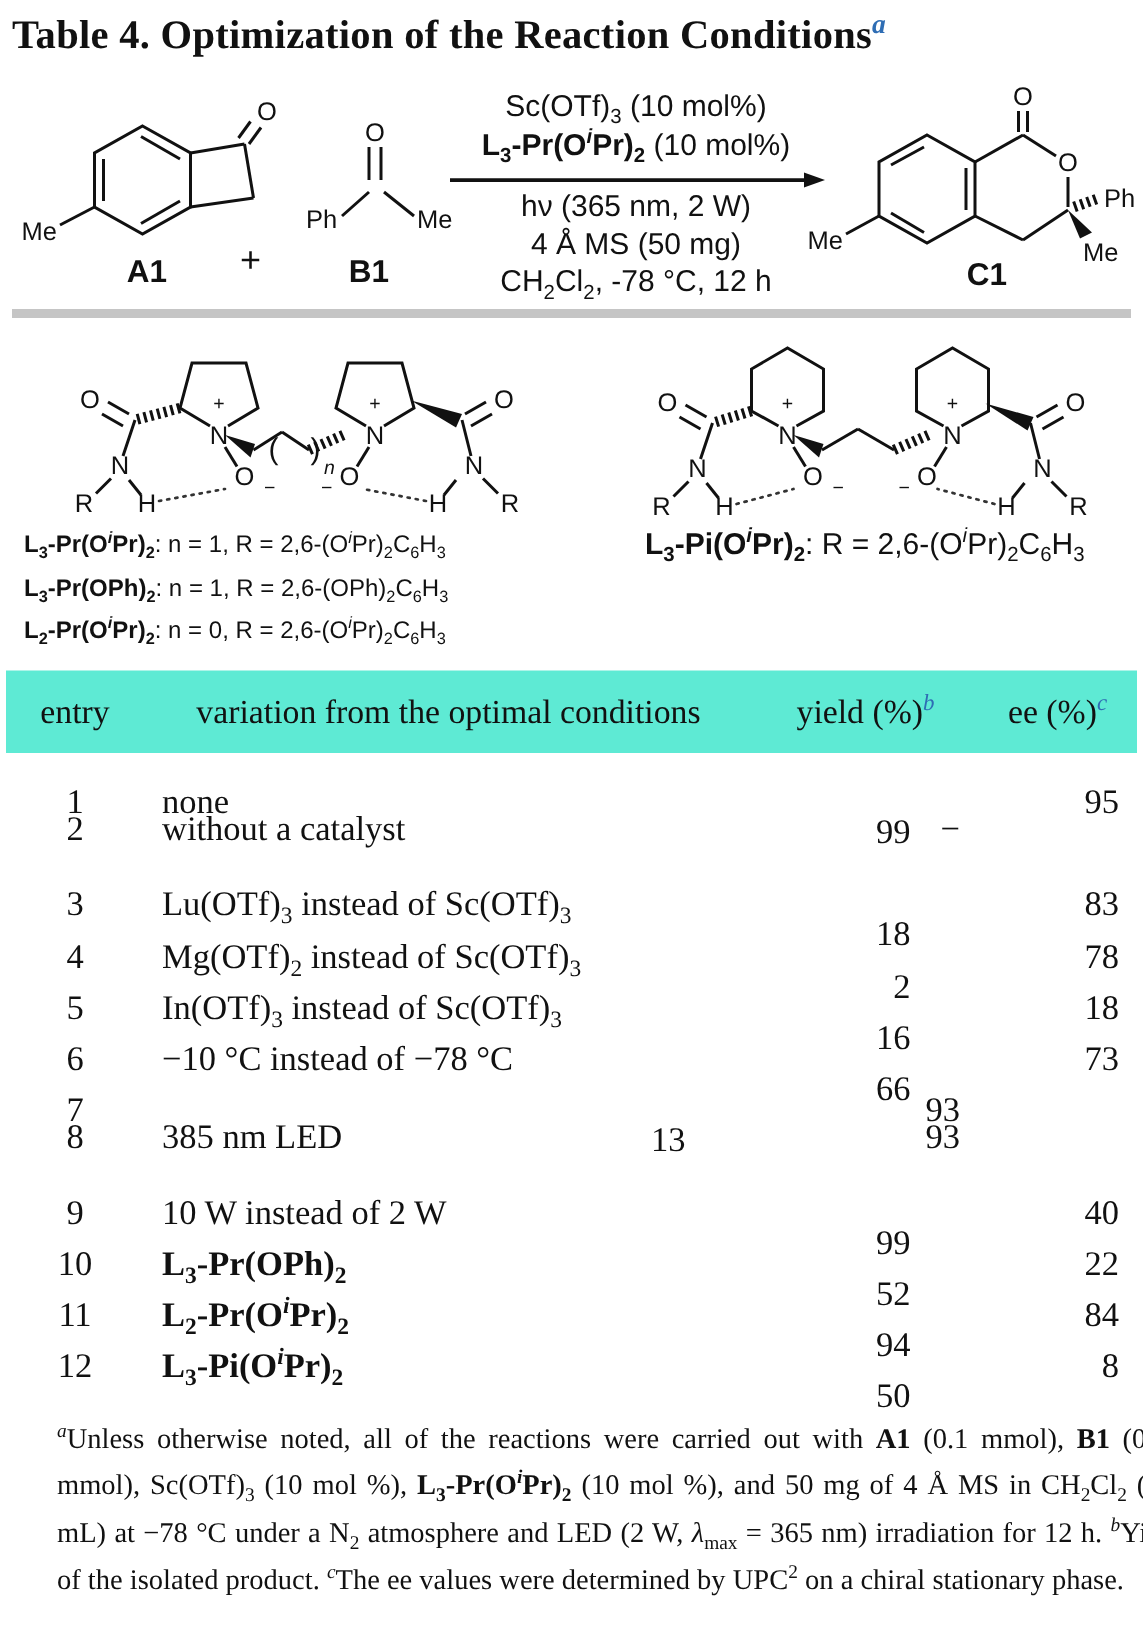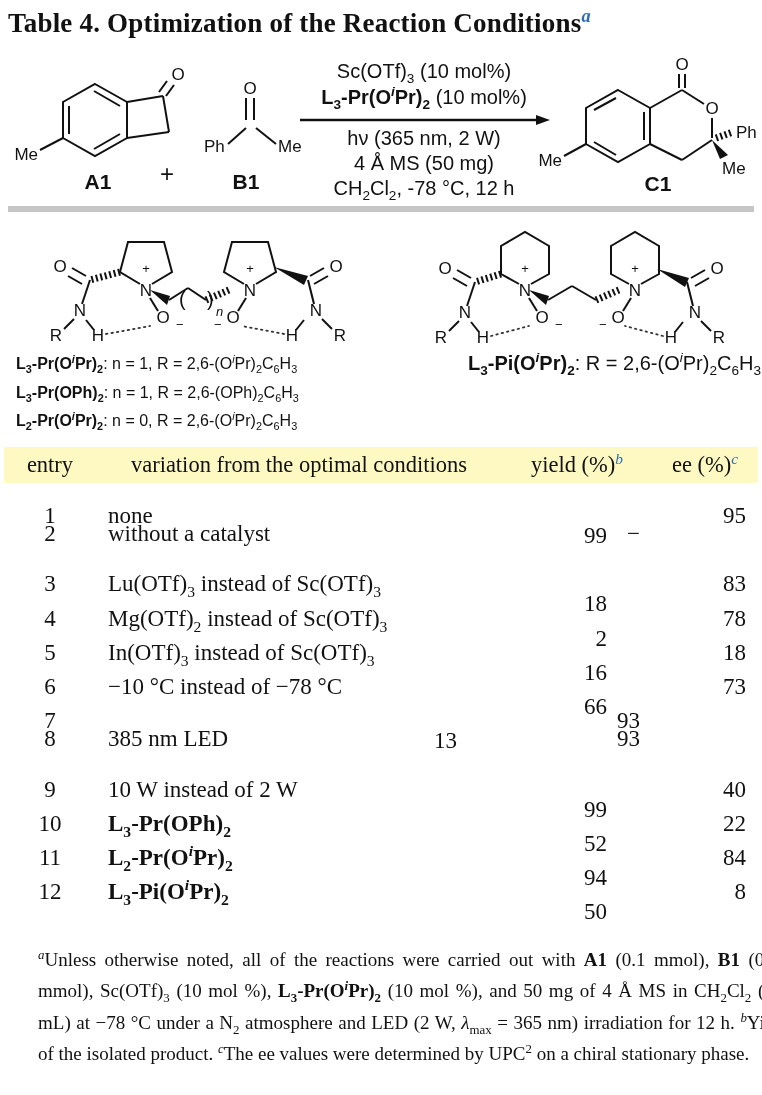--- a/index.html
+++ b/index.html
@@ -20,26 +20,26 @@
   .struct-label{font-family:"Liberation Sans",sans-serif;font-weight:bold;font-size:21px;text-align:center;}
   #plus-sign{left:160px;top:106px;font-size:24px;font-family:"Liberation Sans",sans-serif;}
   #cond-above{left:298px;top:4px;width:252px;text-align:center;font-size:20px;line-height:26px;}
   #cond-below{left:288px;top:72px;width:272px;text-align:center;font-size:20px;line-height:25px;}
 
   
   #divider{left:8px;top:206px;width:746px;height:6px;background:#c5c5c5;}
 
   
   #lig-labels-left{left:16px;top:350px;font-size:16px;line-height:28.5px;}
-  #lig-label-right{left:468px;top:352px;font-size:20px;}
+  #lig-label-right{left:430px;top:352px;font-size:20px;}
 
   
   #rxn-table{left:4px;top:447px;width:754px;font-size:23px;}
-  .thead{display:grid;grid-template-columns:92px 406px 150px 106px;height:36px;
-         background:#fef9c3;align-items:center;font-size:22.5px;}
+  .thead{display:grid;grid-template-columns:92px 406px 150px 106px;height:55px;
+         background:#5eead4;align-items:center;font-size:22.5px;}
   .trow{display:grid;grid-template-columns:92px 406px 150px 106px;height:34.2px;align-items:center;}
   .c-entry{text-align:center;}
   .c-var-h{text-align:center;}
   .c-var{text-align:left;padding-left:12px;}
   .c-yield-h,.c-ee-h{text-align:center;}
   .c-yield{text-align:right;padding-right:45px;margin-top:40px;}
   .c-ee{text-align:right;padding-right:12px;}
   .fnref{color:#2e6db4;font-style:italic;}
 
   

